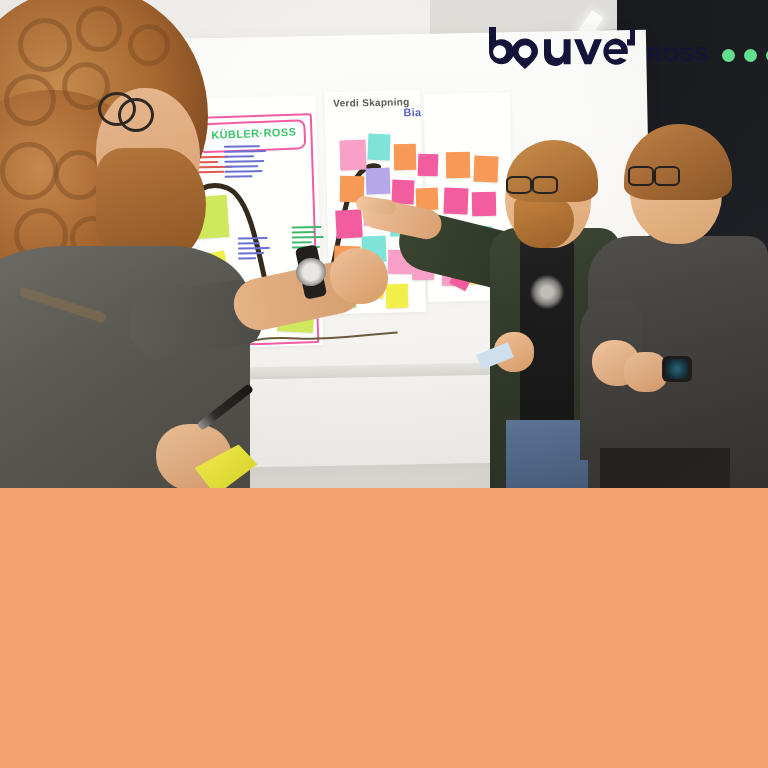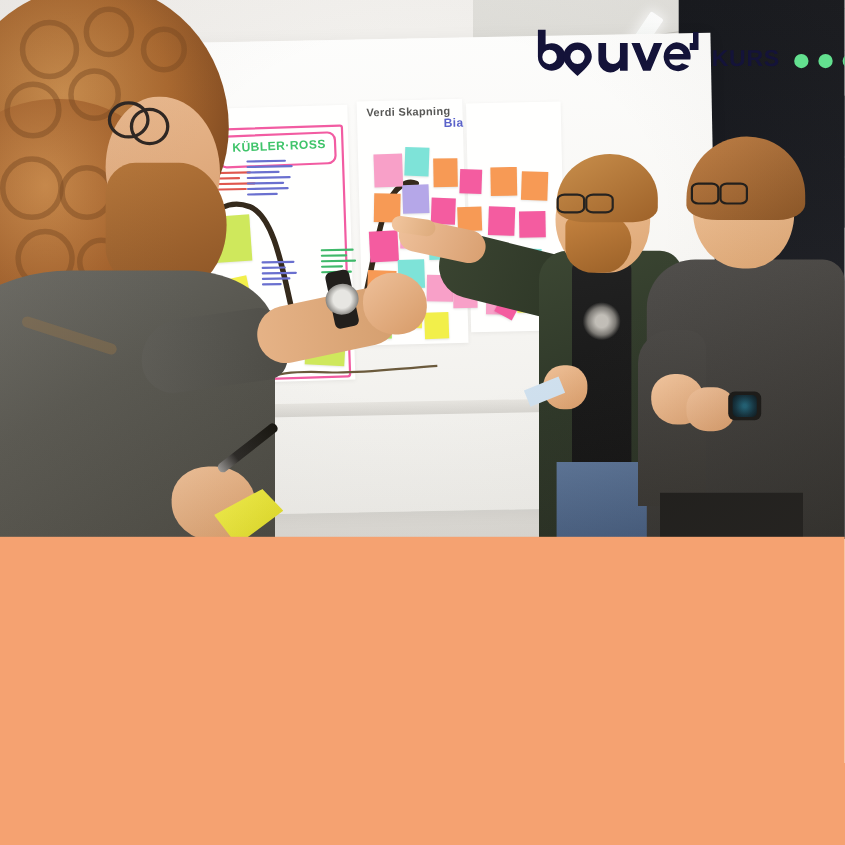--- a/index.html
+++ b/index.html
@@ -395,21 +395,21 @@
             <path d="M57 14.2 h7 v12.6 a6.3 6.3 0 0 0 12.6 0 V14.2 h7 v25.1 h-7 v-2.6 a11 11 0 0 1 -19.6 -7 Z"></path>
 
             <path d="M87 14.2 h7.6 l6.4 16.2 l6.4 -16.2 h7.6 l-10.6 25.1 h-6.8 Z"></path>
 
             <path d="M128 13.4 a13 13 0 0 1 12.6 15.6 h-19.2 a6.8 6.8 0 0 0 11.6 3.4 l6.6 2.6 a13.2 13.2 0 1 1 -11.6 -21.6 Z M128 19.6 a6.6 6.6 0 0 0 -6.4 4.6 h12.8 a6.6 6.6 0 0 0 -6.4 -4.6 Z"></path>
 
             <path d="M143 4 h7 v10.2 h-7 Z M140 14.2 h13 v6.2 h-13 Z"></path>
           </g>
         </svg>
       </span>
-      <span class="logo-kurs">KURS</span>
+      <span class="logo-kurs">ROSS</span>
       <span class="logo-dots">
         <span></span>
         <span></span>
         <span></span>
       </span>
     </div>
   </div>
 
   <div class="panel">
     

